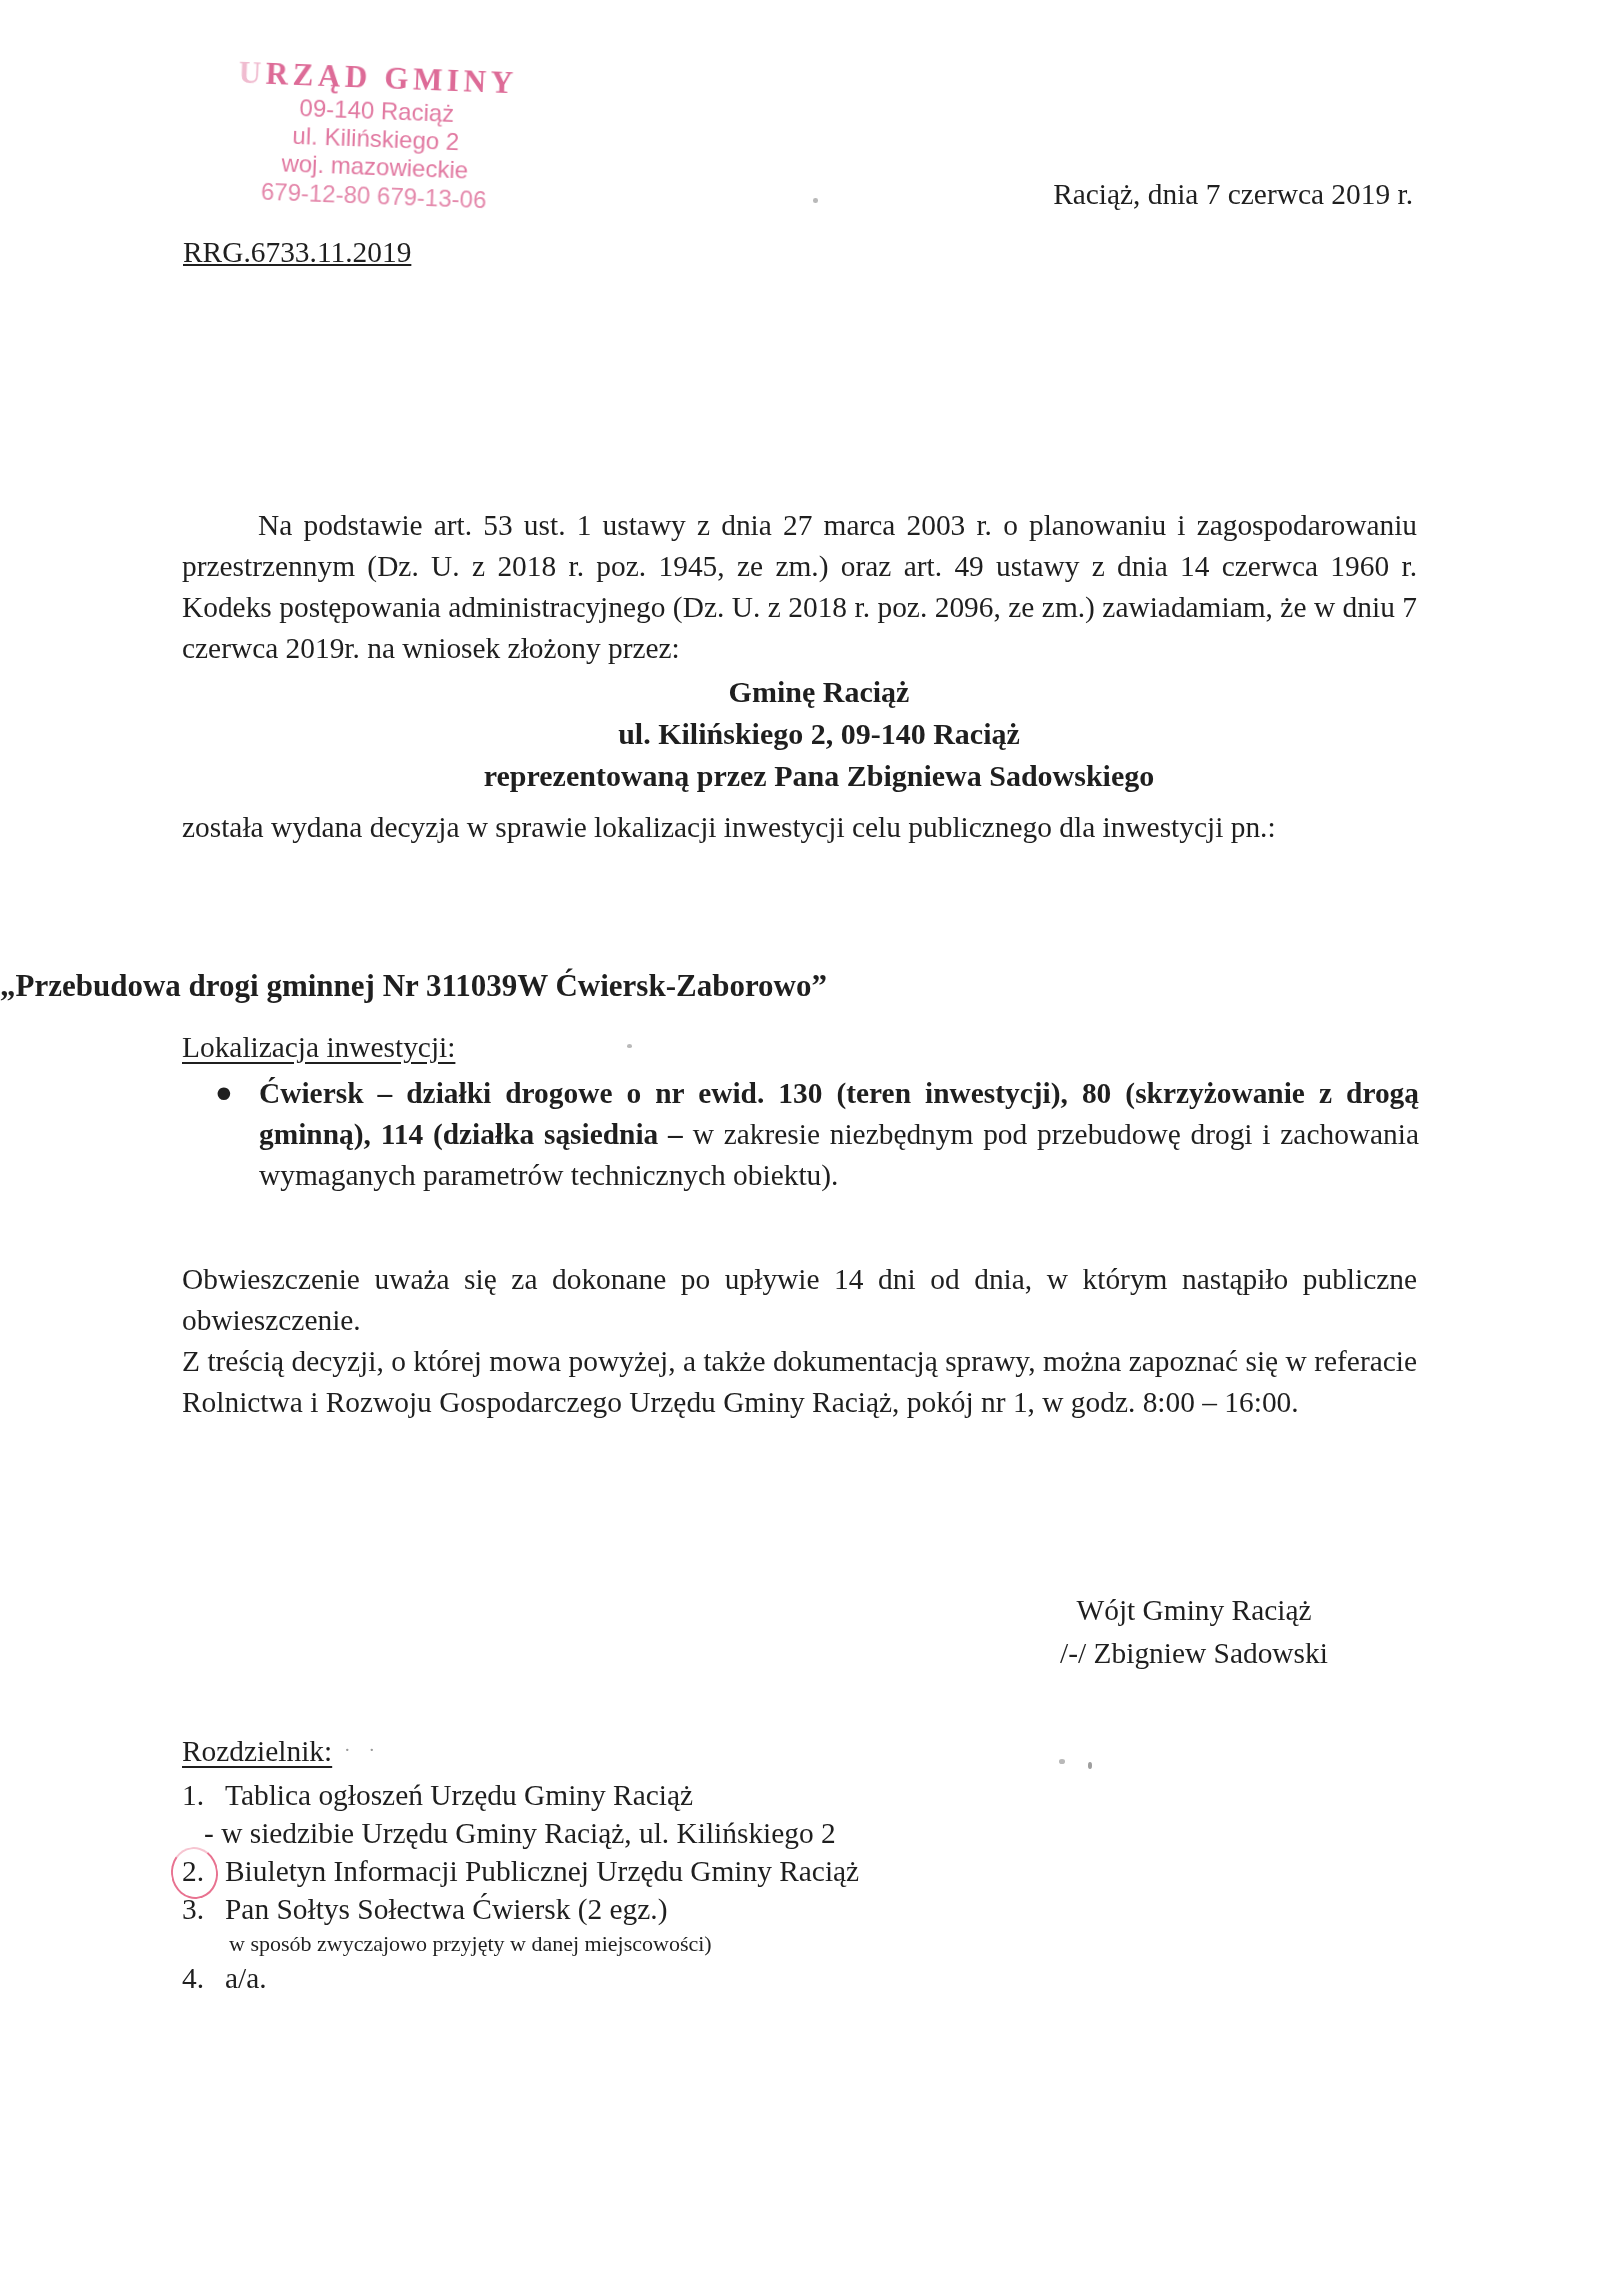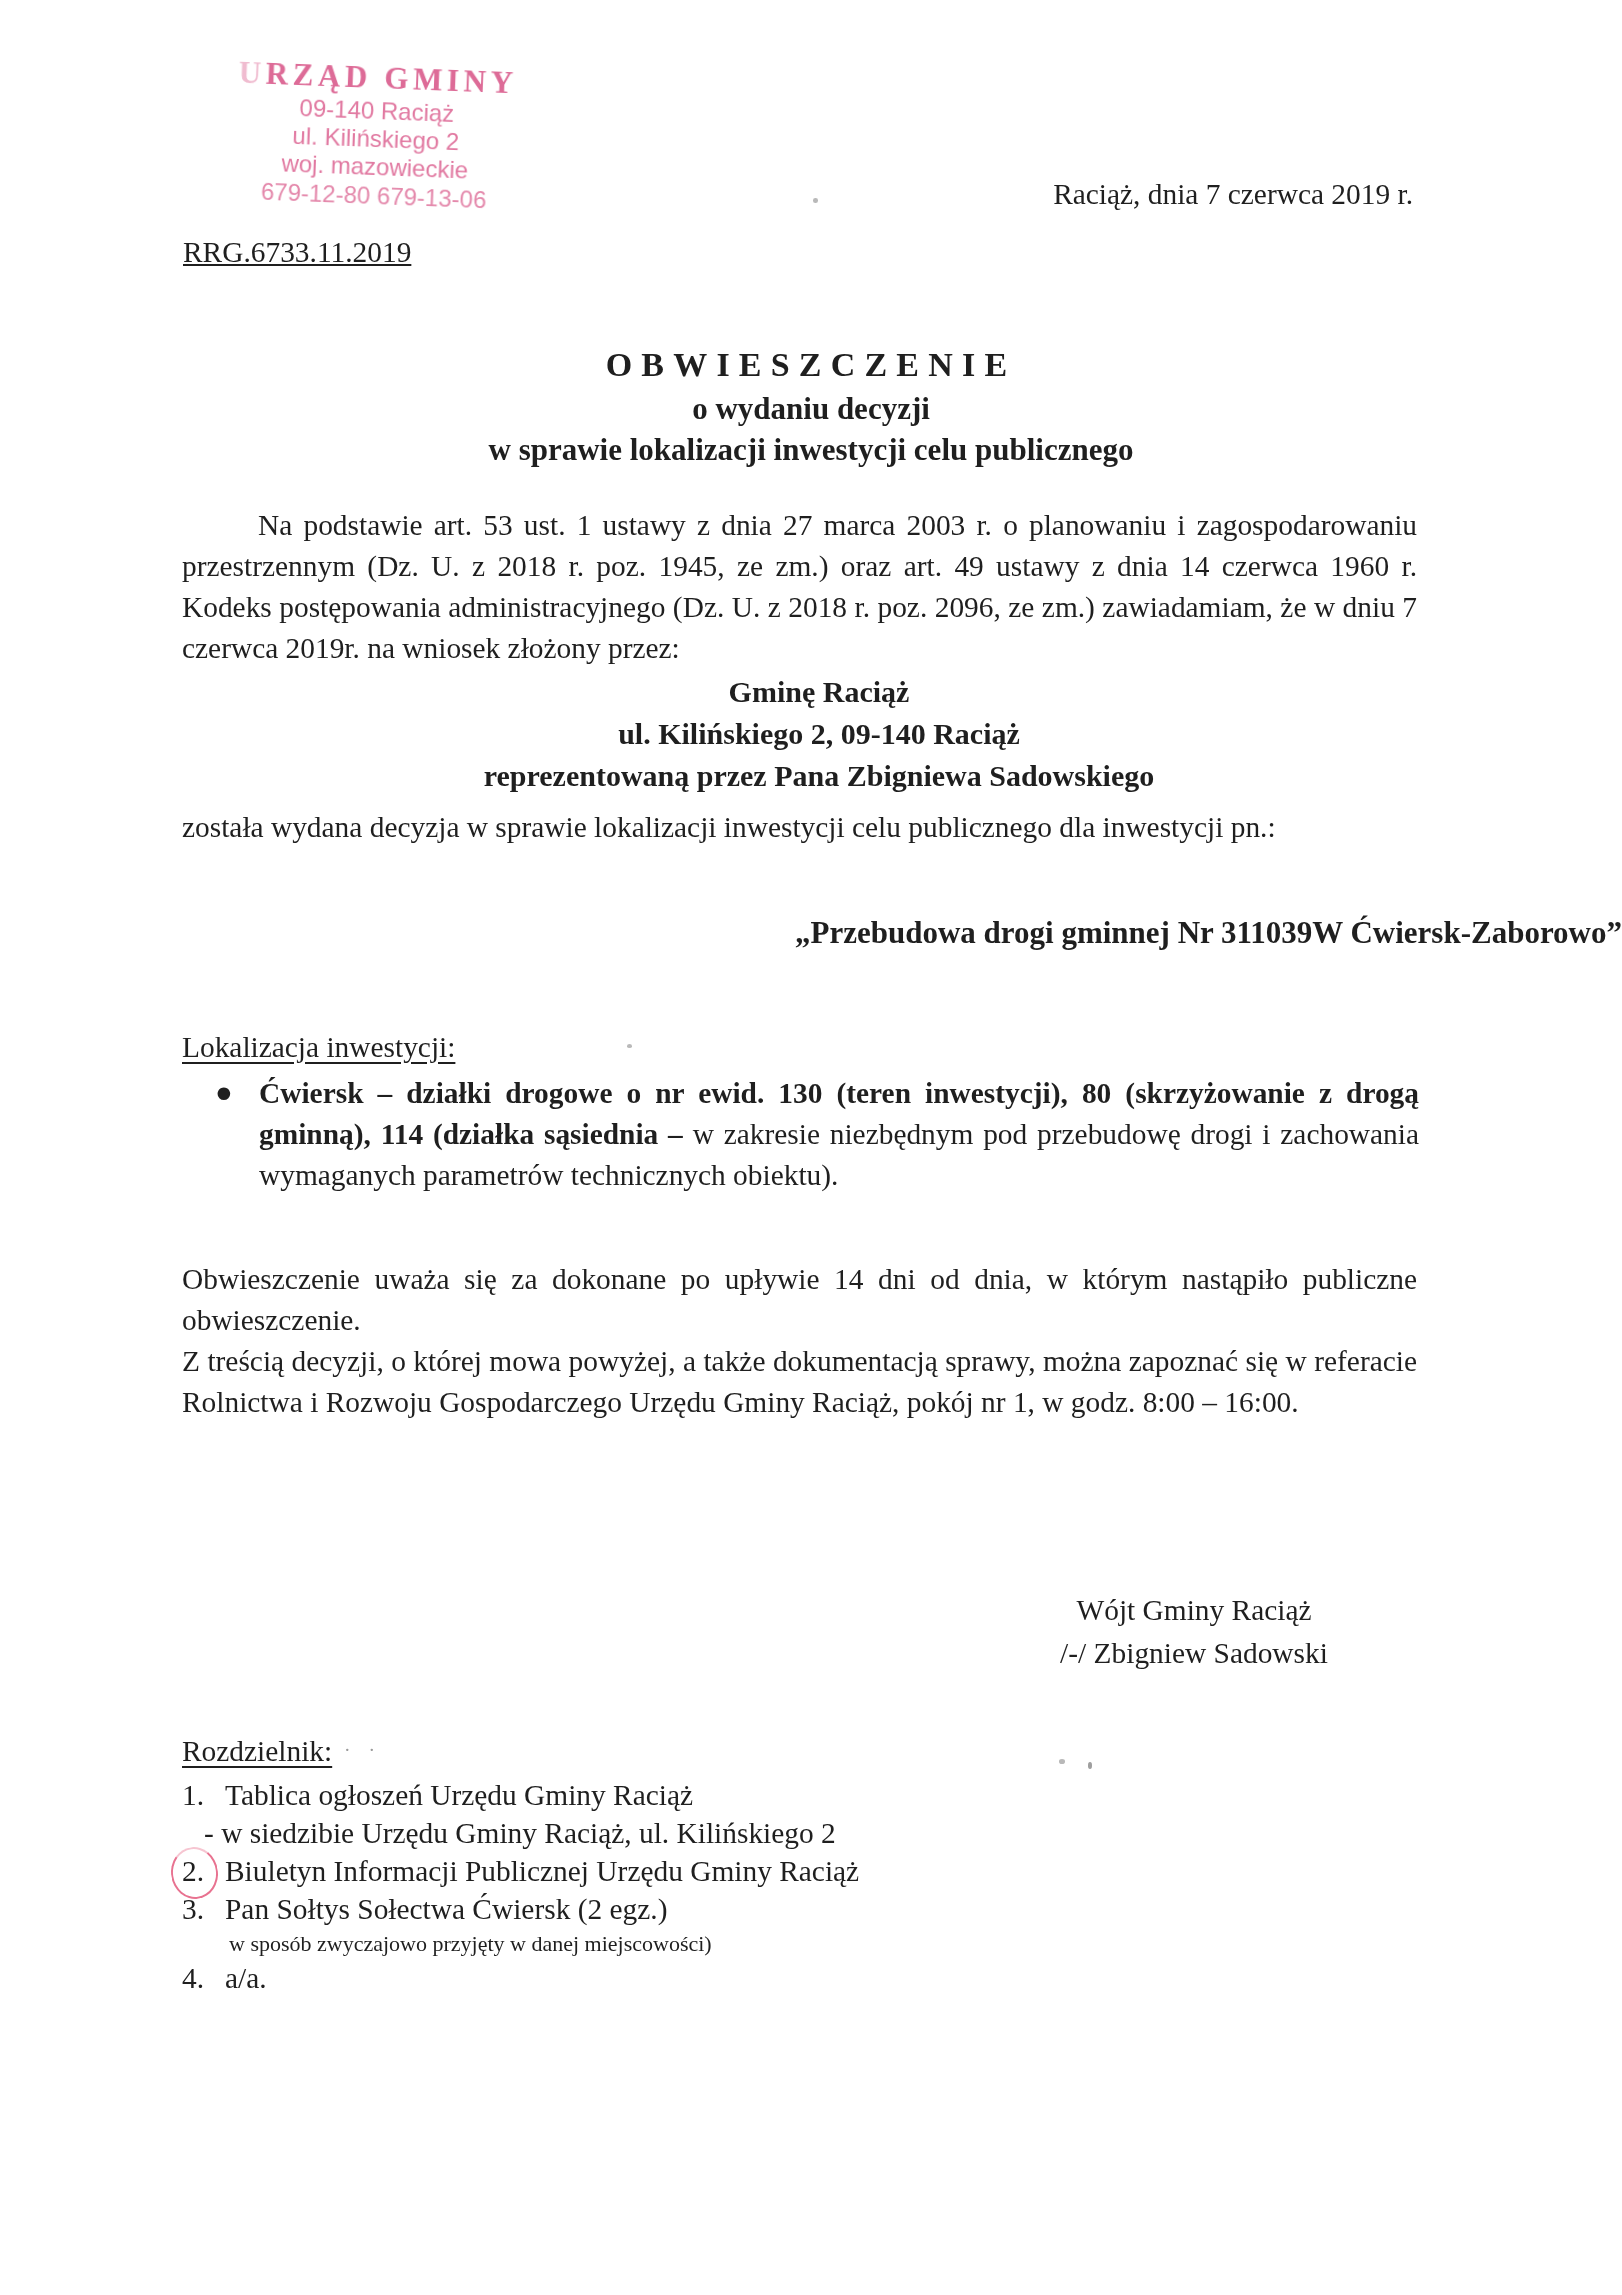--- a/index.html
+++ b/index.html
@@ -97,24 +97,24 @@
   .decision-line {
     position: absolute;
     top: 811px;
     left: 182px;
     width: 1243px;
     font-size: 29.4px;
   }
 
   .investment-title {
     position: absolute;
-    top: 915px;
+    top: 968px;
     left: 0;
     width: 100%;
-    text-align: right;
+    text-align: left;
     font-weight: bold;
     font-size: 31px;
   }
 
   .location-heading {
     position: absolute;
     top: 1031px;
     left: 182px;
     font-size: 29.4px;
     text-decoration: underline;
@@ -214,25 +214,20 @@
     <div class="s1"><span class="faded">U</span><span>RZĄD GMINY</span></div>
     <div class="srow">09-140 Raciąż</div>
     <div class="srow">ul. Kilińskiego 2</div>
     <div class="srow">woj. mazowieckie</div>
     <div class="srow s5">679-12-80  679-13-06</div>
   </div>
 
   <div class="date-line">Raciąż, dnia 7 czerwca 2019 r.</div>
   <div class="ref-number">RRG.6733.11.2019</div>
 
-  <div class="title-block">
-    <div class="t1">OBWIESZCZENIE</div>
-    <div class="t2">o wydaniu decyzji</div>
-    <div class="t3">w sprawie lokalizacji inwestycji celu publicznego</div>
-  </div>
 
   <div class="para para-legal">Na podstawie art. 53 ust. 1 ustawy z dnia 27 marca 2003 r. o planowaniu i zagospodarowaniu przestrzennym (Dz. U. z 2018 r. poz. 1945, ze zm.) oraz art. 49 ustawy z dnia 14 czerwca 1960 r. Kodeks postępowania administracyjnego (Dz. U. z 2018 r. poz. 2096, ze zm.) zawiadamiam, że w dniu 7 czerwca 2019r. na wniosek złożony przez:</div>
 
   <div class="applicant">
     <div>Gminę Raciąż</div>
     <div>ul. Kilińskiego 2, 09-140 Raciąż</div>
     <div>reprezentowaną przez Pana Zbigniewa Sadowskiego</div>
   </div>
 
   <div class="decision-line">została wydana decyzja w sprawie lokalizacji inwestycji celu publicznego dla inwestycji pn.:</div>

